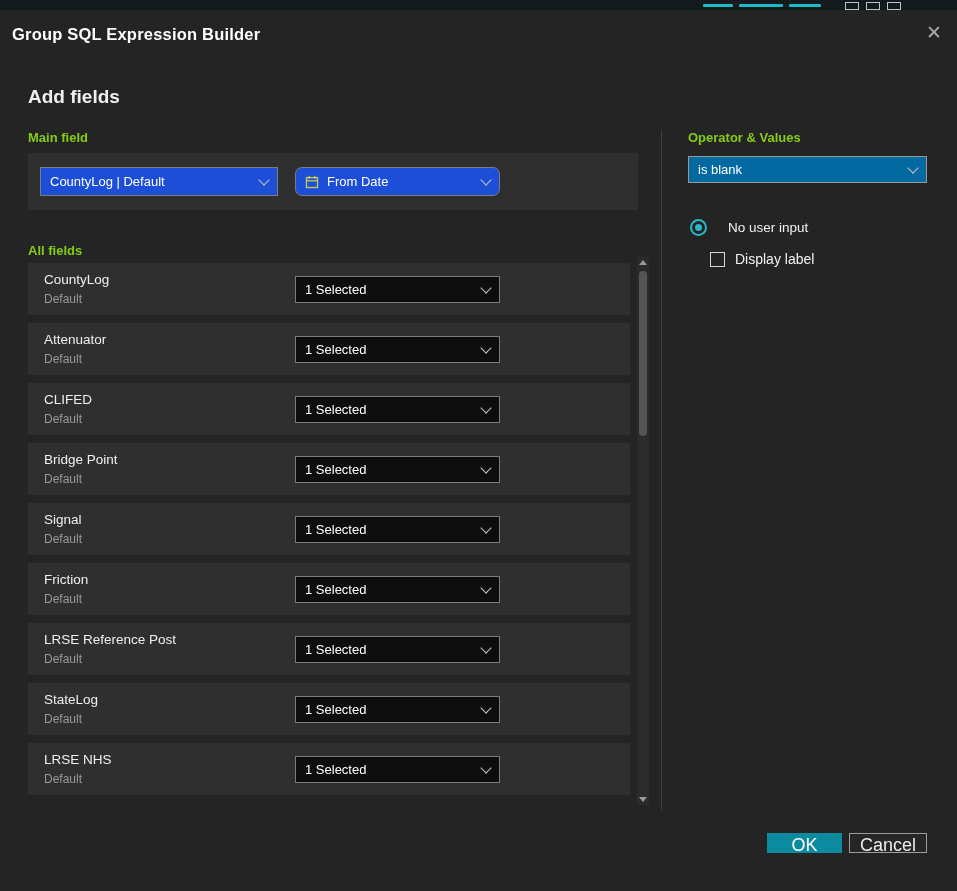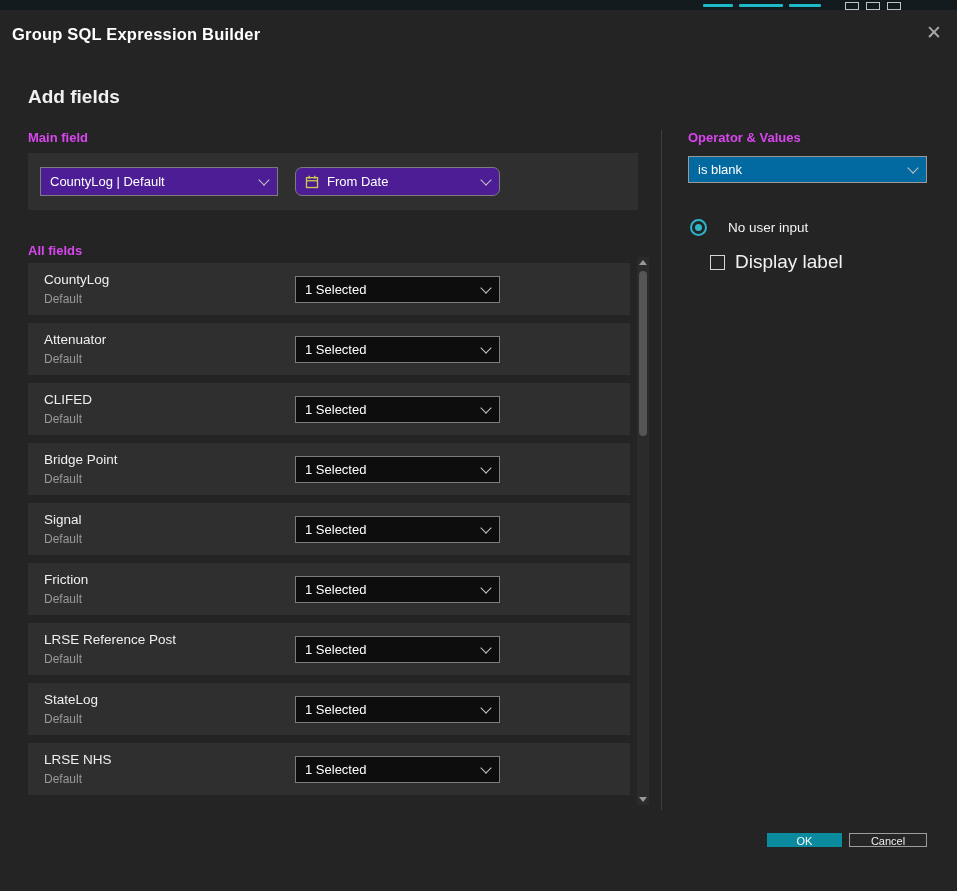--- a/index.html
+++ b/index.html
@@ -17,28 +17,28 @@
   .strip .box{position:absolute;top:2px;height:6px;width:12px;border:1px solid #b9c4c6;background:transparent;}
   .strip .b1{left:845px}.strip .b2{left:866px}.strip .b3{left:887px}
 
   
   .dialog{position:absolute;top:10px;left:0;width:957px;height:881px;background:#242424;}
 
   .title{position:absolute;left:12px;top:15px;font-size:16.5px;font-weight:700;color:#ffffff;letter-spacing:.2px;}
   .close{position:absolute;right:15px;top:13px;font-size:19px;color:#a9a9a9;cursor:pointer;line-height:1;}
 
   .h-add{position:absolute;left:28px;top:76px;font-size:19px;font-weight:700;color:#f0f0f0;}
-  .lbl{font-size:13px;font-weight:700;color:#d946ef;}
+  .lbl{font-size:13px;font-weight:700;color:#84cc16;}
   .lbl-main{position:absolute;left:28px;top:120px;}
   .lbl-all{position:absolute;left:28px;top:233px;}
 
   .main-panel{position:absolute;left:28px;top:143px;width:610px;height:57px;background:#2f2f2f;}
 
   .select{
-    background:#4c1d95;border:1px solid #7c7c7c;color:#ffffff;
+    background:#1d4ed8;border:1px solid #7c7c7c;color:#ffffff;
     display:flex;align-items:center;justify-content:space-between;
     padding:0 9px;font-size:13px;box-sizing:border-box;cursor:pointer;
   }
   .sel-layer{position:absolute;left:12px;top:14px;width:238px;height:29px;}
   .sel-field{position:absolute;left:267px;top:14px;width:205px;height:29px;border-radius:7px;}
   .sel-left{display:flex;align-items:center;gap:8px;min-width:0;}
   .sel-text{white-space:nowrap;overflow:hidden;text-overflow:ellipsis;}
   .chev{flex:none;width:7px;height:7px;border-right:1.6px solid #c4c4c4;border-bottom:1.6px solid #c4c4c4;transform:rotate(45deg);margin-top:-4px;margin-left:8px;}
 
   
@@ -60,24 +60,24 @@
   
   .right{position:absolute;left:688px;top:120px;width:239px;}
   .lbl-op{position:static;}
   .sel-operator{position:absolute;left:0;top:26px;width:239px;height:27px;background:#0369a1;border-color:#999999;}
   .radio-row{position:absolute;left:2px;top:89px;display:flex;align-items:center;gap:21px;cursor:pointer;}
   .radio{flex:none;width:13px;height:13px;border:2px solid #2cb5c9;border-radius:50%;position:relative;background:#242424;}
   .radio::after{content:"";position:absolute;left:3px;top:3px;width:7px;height:7px;background:#2cb5c9;border-radius:50%;}
   .radio-label{font-size:13.5px;color:#f2f2f2;}
   .check-row{position:absolute;left:22px;top:121px;display:flex;align-items:center;gap:10px;cursor:pointer;}
   .checkbox{flex:none;width:13px;height:13px;border:1.5px solid #d6d6d6;background:transparent;}
-  .check-label{font-size:19px;color:#f2f2f2;}
-
-  
-  .btn{position:absolute;top:823px;height:14px;font-family:inherit;font-size:11px;cursor:pointer;box-sizing:border-box;}
+  .check-label{font-size:14px;color:#f2f2f2;}
+
+  
+  .btn{position:absolute;top:823px;height:20px;font-family:inherit;font-size:18px;cursor:pointer;box-sizing:border-box;}
   .btn-ok{left:767px;width:75px;background:#0c8a9e;border:1px solid #0c8a9e;color:#ffffff;}
   .btn-cancel{left:849px;width:78px;background:#262626;border:1px solid #9c9c9c;color:#ececec;}
 
   .cal-icon{flex:none;display:block;}
 </style>
 </head>
 <body>
 
 <div class="strip">
   <span class="frag f1"></span>

